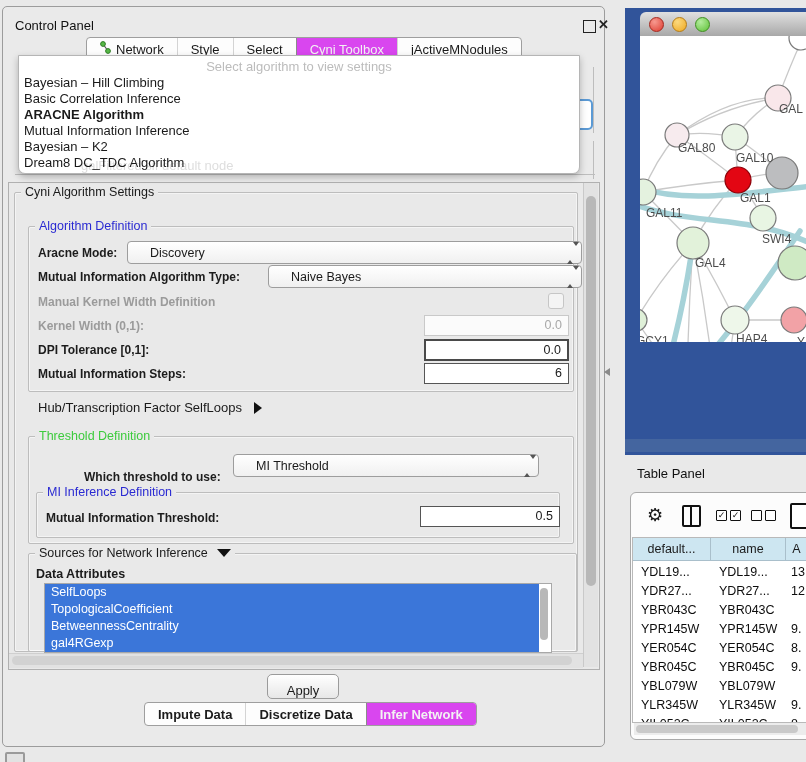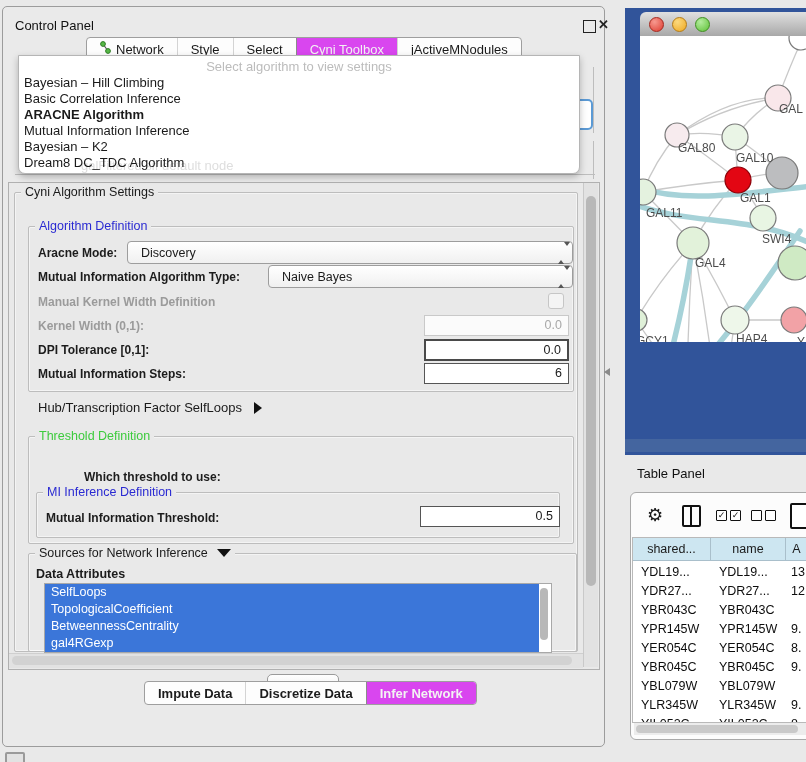--- a/index.html
+++ b/index.html
@@ -27,21 +27,21 @@
   
   #settings{left:8px;top:182px;width:590px;height:486px;border:1px solid #b0b0b0;background:#e9e9e9;}
   .groupbox{border:1px solid #bdbdbd;border-radius:2px;box-shadow:inset 0 0 0 1px rgba(255,255,255,.5);}
   .gtitle{position:absolute;top:-8px;left:6px;background:#e9e9e9;padding:0 4px;font-size:12.5px;white-space:nowrap;}
   .gtitle.blue{color:#2a2ad2;}
   .gtitle.green{color:#3dcb3d;}
   .lbl{font-weight:bold;font-size:12px;white-space:nowrap;color:#1c1c1c;}
   .lbl.dis{color:#9b9b9b;}
   .plain{font-size:13px;white-space:nowrap;color:#1a1a1a;}
   .combo{background:linear-gradient(#ffffff,#f0f0f0);border:1px solid #9d9d9d;border-radius:4px;height:21px;
-         display:flex;align-items:center;font-size:12.5px;padding-left:13px;}
+         display:flex;align-items:center;font-size:12.5px;padding-left:22px;}
   .combo .arrows{position:absolute;right:7px;top:4px;width:7px;height:13px;}
   .tri-up{width:0;height:0;border-left:3.5px solid transparent;border-right:3.5px solid transparent;border-bottom:4px solid #555;margin-bottom:3px;}
   .tri-dn{width:0;height:0;border-left:3.5px solid transparent;border-right:3.5px solid transparent;border-top:4px solid #555;}
   .field{background:#fff;border:1px solid #555;height:19px;font-size:12.5px;text-align:right;padding-right:6px;line-height:19px;}
   .field.focus{border:2px solid #4a4a4a;height:18px;line-height:18px;}
   .field.dis{background:#fbfbfb;border:1px solid #c9c9c9;color:#a8a8a8;}
   .sb-v{background:#e2e2e2;border-left:1px solid #c9c9c9;}
   .sb-thumb{background:#b8b8b8;border-radius:5px;}
   .list{background:#fff;border:1px solid #a8a8a8;overflow:hidden;}
   .li{height:17px;line-height:17px;font-size:12.5px;color:#fff;background:#3b76d9;padding-left:6px;}
@@ -148,20 +148,24 @@
 
   <div class="abs plain" style="left:38px;top:400px;">
     <span>Hub/Transcription Factor SelfLoops</span>
     <span style="display:inline-block;margin-left:8px;width:0;height:0;border-top:6px solid transparent;border-bottom:6px solid transparent;border-left:8px solid #111;vertical-align:-2px;"></span>
   </div>
 
   <div class="abs groupbox" style="left:28px;top:436px;width:544px;height:106px;">
     <span class="gtitle green">Threshold Definition</span>
   </div>
   <div class="abs lbl" style="left:84px;top:470px;">Which threshold to use:</div>
+  <div class="abs combo" style="left:233px;top:454px;width:282px;">
+    <span>MI Threshold</span>
+    <span class="arrows"><span class="tri-up"></span><span class="tri-dn"></span></span>
+  </div>
   <div class="abs groupbox" style="left:36px;top:492px;width:522px;height:44px;">
     <span class="gtitle blue">MI Inference Definition</span>
   </div>
   <div class="abs lbl" style="left:46px;top:511px;">Mutual Information Threshold:</div>
   <div class="abs field" style="left:420px;top:506px;width:132px;">0.5</div>
 
   <div class="abs groupbox" style="left:28px;top:553px;width:547px;height:97px;">
     <span class="gtitle">
       <span>Sources for Network Inference</span>
       <span style="display:inline-block;margin-left:6px;width:0;height:0;border-left:7px solid transparent;border-right:7px solid transparent;border-top:8px solid #111;vertical-align:0px;"></span>
@@ -180,21 +184,21 @@
     <div class="sb-thumb" style="position:absolute;left:2px;top:13px;width:10px;height:390px;"></div>
   </div>
   <div class="abs" style="left:9px;top:653px;width:574px;height:14px;background:#e2e2e2;border-top:1px solid #cfcfcf;">
     <div class="sb-thumb" style="position:absolute;left:3px;top:2px;width:560px;height:9px;background:#d2d2d2;"></div>
   </div>
 
   <div class="abs btn" style="left:267px;top:674px;width:70px;height:23px;">
     <span>Apply</span>
   </div>
 
-  <div class="abs tabgroup" style="left:144px;top:681px;">
+  <div class="abs tabgroup" style="left:144px;top:702px;">
     <div class="tab lbl" style="font-size:13px;">
         <span>Impute Data</span>
       </div>
     <div class="tab lbl" style="font-size:13px;">
         <span>Discretize Data</span>
       </div>
     <div class="tab lbl sel" style="font-size:13px;">
         <span>Infer Network</span>
       </div>
   </div>
@@ -281,21 +285,21 @@
   <span class="abs" style="left:682px;top:505px;width:15px;height:18px;border:2px solid #111;border-radius:2px;">
     <span style="position:absolute;left:6px;top:0;width:2px;height:18px;background:#111;"></span>
   </span>
   <span class="cbx" style="left:716px;top:510px;">✓</span>
   <span class="cbx" style="left:730px;top:510px;">✓</span>
   <span class="cbx" style="left:751px;top:510px;"></span>
   <span class="cbx" style="left:765px;top:510px;"></span>
   <span class="abs" style="left:790px;top:503px;width:20px;height:22px;border:2px solid #111;border-radius:2px;background:#fff;"></span>
 
   <div id="tbl" class="abs">
-    <div class="th" style="left:0;width:77px;">shared...</div>
+    <div class="th" style="left:0;width:77px;">default...</div>
     <div class="th" style="left:78px;width:74px;">name</div>
     <div class="th" style="left:153px;width:21px;border-right:none;">A</div>
 
     <div class="tr" style="top:25px;">
         <span class="td" style="left:8px;">YDL19...</span>
         <span class="td" style="left:86px;">YDL19...</span>
         <span class="td" style="left:158px;">13</span>
       </div>
     <div class="tr" style="top:44px;">
         <span class="td" style="left:8px;">YDR27...</span>

